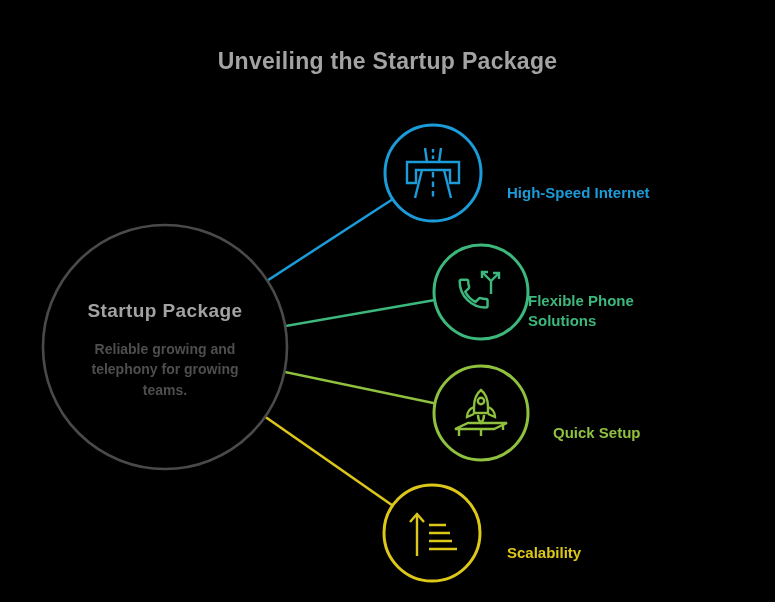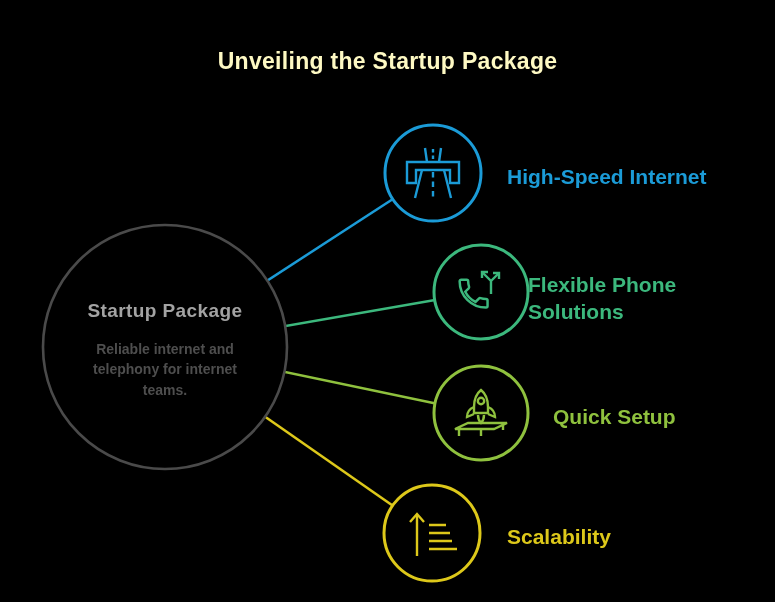--- a/index.html
+++ b/index.html
@@ -36,35 +36,36 @@
   }
   .center-desc {
     margin-top: 17px;
     padding: 0 26px;
     font-size: 14px;
     font-weight: bold;
     line-height: 1.45;
   }
   .node-label {
     position: absolute;
-    font-size: 21px;
+    font-size: 15px;
     font-weight: bold;
     line-height: 1.3;
+    margin-top: 20px;
   }
   .lbl-0 { left: 507px; top: 163px; width: 220px; }
   .lbl-1 { left: 528px; top: 271px; width: 160px; }
   .lbl-2 { left: 553px; top: 403px; width: 190px; }
   .lbl-3 { left: 507px; top: 523px; width: 190px; }
 </style>
 </head>
 <body>
 
 <div class="stage">
 
-  <div class="main-title" style="color: #fef9c3;">Unveiling the Startup Package</div>
+  <div class="main-title" style="color: #a3a3a3;">Unveiling the Startup Package</div>
 
   <svg class="diagram" width="775" height="602" viewBox="0 0 775 602">
 
     <g stroke-width="2.5" fill="none">
       <line x1="165" y1="347" x2="433" y2="173" stroke="#1b9bd7"></line>
       <line x1="165" y1="347" x2="481" y2="292" stroke="#3cb87d"></line>
       <line x1="165" y1="347" x2="481" y2="413" stroke="#8fc13e"></line>
       <line x1="165" y1="347" x2="432" y2="533" stroke="#ddc81a"></line>
     </g>
 
@@ -109,20 +110,20 @@
       <g transform="translate(402,503)" fill="none" stroke-width="2.4" stroke="#ddc81a">
         <path d="M15,53 V12"></path>
         <path d="M8,19 L15,11 L22,19"></path>
         <path d="M27,22 H44 M27,30 H48 M27,38 H50 M27,46 H55"></path>
       </g>
     </g>
   </svg>
 
   <div class="center-text">
     <div class="center-title" style="color: #a3a3a3;">Startup Package</div>
-    <div class="center-desc" style="color: rgb(78, 78, 78);">Reliable internet and telephony for internet teams.</div>
+    <div class="center-desc" style="color: rgb(78, 78, 78);">Reliable growing and telephony for growing teams.</div>
   </div>
 
   <div class="node-label lbl-0" style="color: rgb(27, 155, 215);">High-Speed Internet</div>
   <div class="node-label lbl-1" style="color: rgb(60, 184, 125);">Flexible Phone Solutions</div>
   <div class="node-label lbl-3" style="color: rgb(221, 200, 26);">Scalability</div>
   <div class="node-label lbl-2" style="color: rgb(143, 193, 62);">Quick Setup</div>
 </div>
 
 </body></html>

